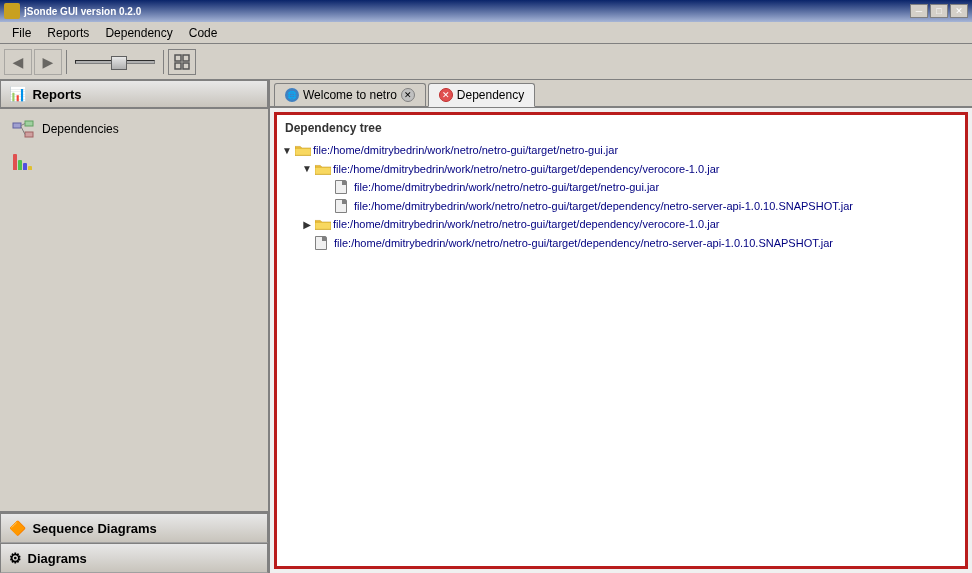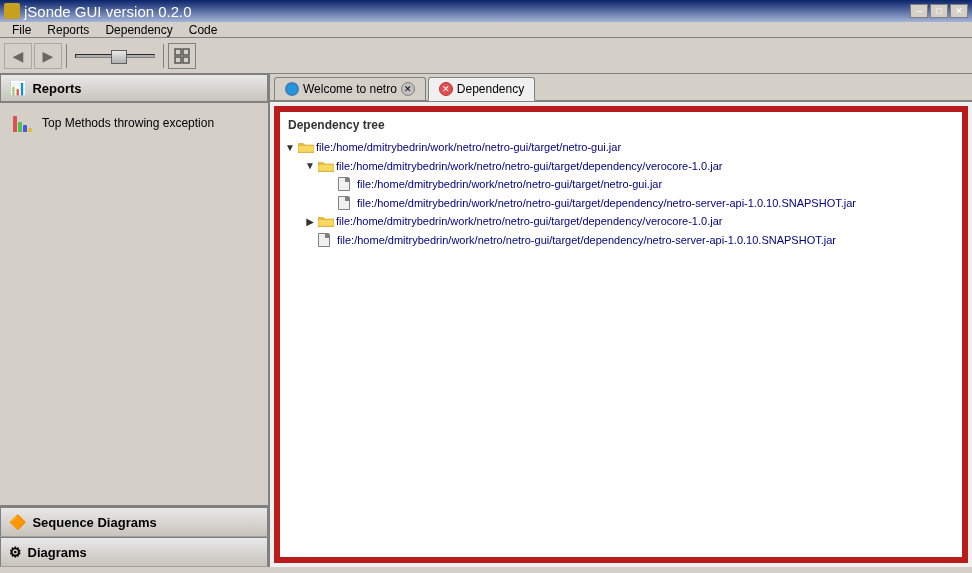--- a/index.html
+++ b/index.html
@@ -28,43 +28,43 @@
       align-items: center;
       gap: 4px;
     }
     .title-bar-icon {
       width: 16px;
       height: 16px;
       background: #c8a020;
       border-radius: 2px;
     }
     .title-bar-title {
-      font-size: 15px;
-      font-weight: normal;
+      font-size: 10px;
+      font-weight: bold;
     }
     .title-bar-controls {
       display: flex;
       gap: 2px;
     }
     .title-btn {
       width: 18px;
       height: 14px;
       background: #d4d0c8;
       border: 1px solid #808080;
       display: flex;
       align-items: center;
       justify-content: center;
       font-size: 9px;
       cursor: pointer;
     }
 
     
     .menu-bar {
       background: #d4d0c8;
-      height: 16px;
+      height: 22px;
       display: flex;
       align-items: center;
       padding: 0 4px;
       border-bottom: 1px solid #808080;
     }
     .menu-item {
       padding: 2px 8px;
       font-size: 12px;
       cursor: pointer;
     }
@@ -268,21 +268,21 @@
       align-items: center;
       justify-content: center;
       font-size: 8px;
       color: white;
     }
 
     
     .tree-panel {
       flex: 1;
       background: white;
-      border: 6px solid #b91c1c;
+      border: 3px solid #b91c1c;
       margin: 4px;
       overflow: auto;
       padding: 4px;
     }
 
     .tree-title {
       font-size: 12px;
       font-weight: bold;
       color: #333;
       padding: 2px 4px 6px 4px;
@@ -392,32 +392,43 @@
 
   <div class="sidebar">
 
     <div class="sidebar-section-header">
       <span class="section-icon">📊</span>
       <span>Reports</span>
     </div>
 
     <div class="sidebar-items">
 
+      <div class="sidebar-item">
+        <div class="item-icon">
+          <svg width="22" height="18" viewBox="0 0 22 18">
+            <rect x="1" y="3" width="8" height="5" fill="#a0a0d0" stroke="#6060a0" stroke-width="1"></rect>
+            <rect x="13" y="1" width="8" height="5" fill="#a0d0a0" stroke="#60a060" stroke-width="1"></rect>
+            <rect x="13" y="12" width="8" height="5" fill="#d0a0a0" stroke="#a06060" stroke-width="1"></rect>
+            <line x1="9" y1="5.5" x2="13" y2="3.5" stroke="#808080" stroke-width="1"></line>
+            <line x1="9" y1="6.5" x2="13" y2="14.5" stroke="#808080" stroke-width="1"></line>
+          </svg>
+        </div>
+        <span>Dependencies</span>
+      </div>
 
 
       <div class="sidebar-item">
         <div class="item-icon">
           <div class="bar-icon">
             <div class="bar" style="height:16px;background:#e05050;"></div>
             <div class="bar" style="height:10px;background:#50c050;"></div>
             <div class="bar" style="height:7px;background:#5050e0;"></div>
             <div class="bar" style="height:4px;background:#e0c030;"></div>
           </div>
         </div>
-        <span>Top Methods throwing exception</span>
       </div>
 
     </div>
 
     <div class="sidebar-bottom">
       <button class="sidebar-bottom-btn">
         <span style="font-size:14px;">🔶</span>
         <span>Sequence Diagrams</span>
       </button>
       <button class="sidebar-bottom-btn">

